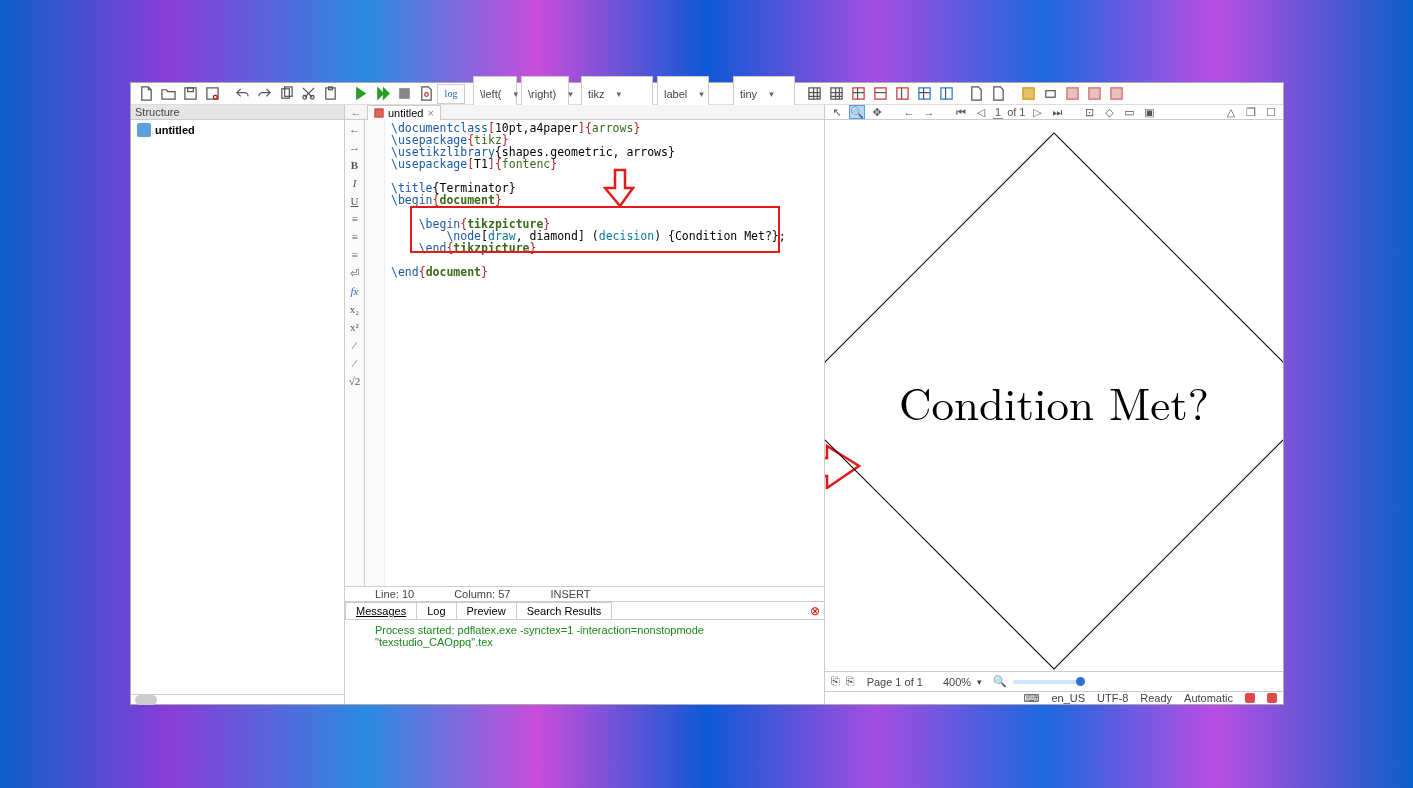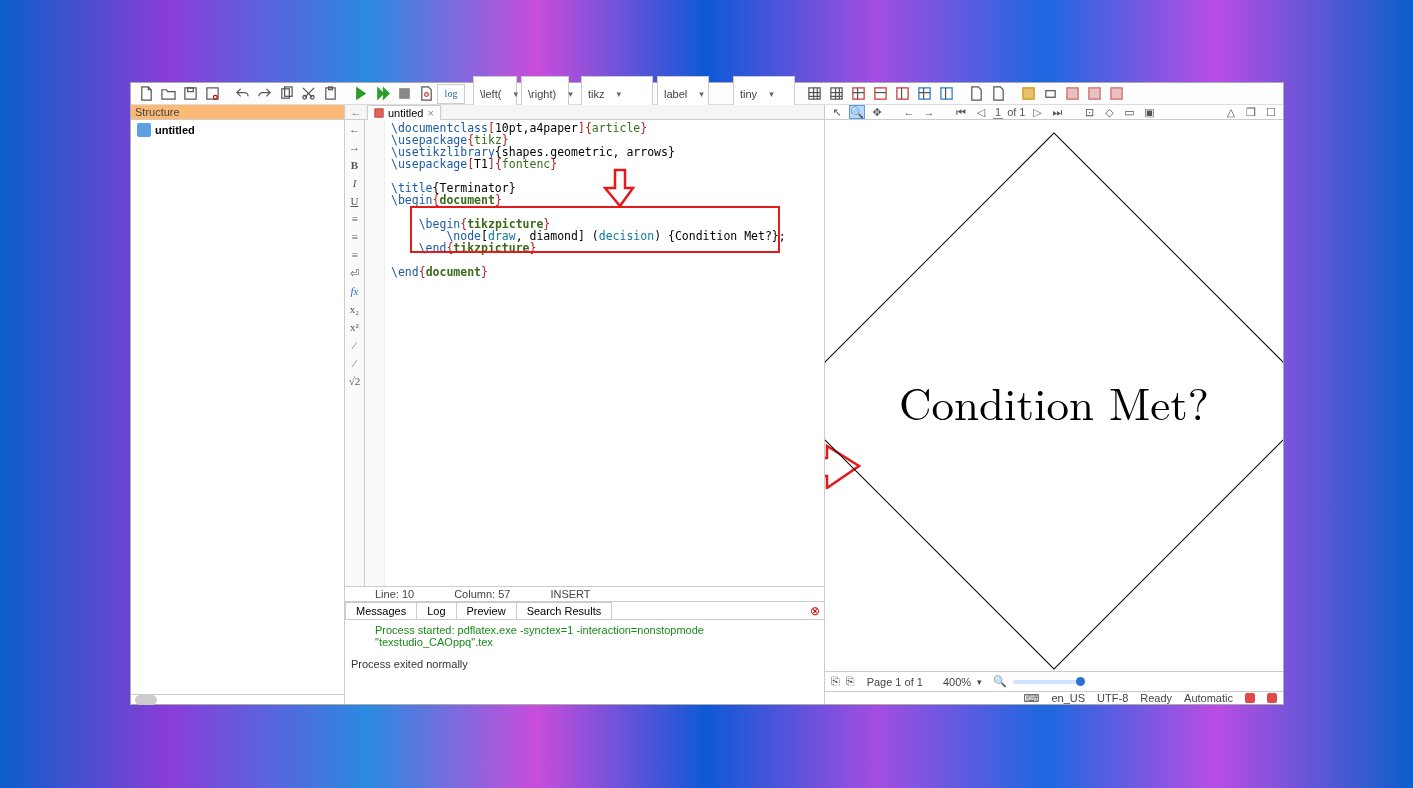--- a/index.html
+++ b/index.html
@@ -17,21 +17,21 @@
 
 .toolbar { height:22px; display:flex; align-items:center; gap:0; background:#fdfdfd; border-bottom:1px solid #ddd; padding:0 4px;}
 .tbtn { width:22px; height:20px; display:flex; align-items:center; justify-content:center; cursor:pointer; color:#555; }
 .tbtn svg{width:15px;height:15px;stroke:#555;stroke-width:1.3;fill:none;}
 .tsep{width:8px;}
 .dd{height:36px;border:1px solid #ccc;background:#fff;display:flex;align-items:center;padding:0 6px;gap:12px;font-size:11px;color:#444;}
 .dd .chev{font-size:9px;color:#666;}
 
 .body{display:flex;height:calc(100% - 22px);} 
 .structure{width:214px;border-right:1px solid #ccc;display:flex;flex-direction:column;}
-.structure .title{background:#fdba74;border-bottom:1px solid #ccc;padding:1px 4px;font-size:11px;color:#444;}
+.structure .title{background:#e5e5e5;border-bottom:1px solid #ccc;padding:1px 4px;font-size:11px;color:#444;}
 .structure .tree{padding:2px 4px;}
 .structure .tree .item{display:flex;align-items:center;gap:4px;font-size:11px;padding:1px 2px;}
 .structure .tree .item .fic{width:14px;height:14px;background:#5da0e0;border-radius:2px;}
 .structure .bottom{margin-top:auto;height:10px;border-top:1px solid #ccc;display:flex;align-items:center;}
 .structure .bottom .dot{width:22px;height:10px;background:#ccc;border-radius:5px;margin-left:4px;}
 
 .center{flex:1;display:flex;flex-direction:column;border-right:1px solid #ccc;}
 .tabbar{height:15px;display:flex;align-items:center;border-bottom:1px solid #ccc;background:#f5f5f5;}
 .tabbar .nav{width:22px;display:flex;justify-content:center;color:#777;}
 .tab{display:flex;align-items:center;gap:4px;background:#fff;border:1px solid #ccc;border-bottom:none;height:15px;padding:0 6px;font-size:11px;}
@@ -49,21 +49,21 @@
 .dbr{color:#b22222;}
 .name{color:#0a7aa0;}
 
 .hlbox{position:absolute;border:2.5px solid #e41a1a;left:25px;top:86px;width:370px;height:47px;pointer-events:none;}
 .hlarrow-down{position:absolute;left:218px;top:48px;pointer-events:none;}
 .hlline{position:absolute;left:25px;top:107px;width:370px;height:12px;background:#edf2fb;z-index:-1;}
 
 .statusline{height:15px;border-top:1px solid #ccc;display:flex;align-items:center;gap:40px;font-size:11px;color:#444;padding:0 30px;background:#fff;}
 .tabs2{height:18px;border-top:1px solid #ccc;display:flex;align-items:center;background:#fff;position:relative;}
 .tabs2 .t{padding:2px 10px;border:1px solid #ccc;border-bottom:none;font-size:11px;margin-right:-1px;}
-.tabs2 .t.active{background:#fff;}
+.tabs2 .t.active{background:#fff;text-decoration:underline;}
 .tabs2 .xclose{position:absolute;right:4px;color:#c00;font-size:12px;}
 .msgs{height:85px;border-top:1px solid #ccc;padding:4px 6px;font-size:11px;color:#333;overflow:hidden;}
 .msgs .ok{color:#1a8a1a;padding-left:24px;}
 
 .preview{width:458px;display:flex;flex-direction:column;}
 .pv-toolbar{height:15px;border-bottom:1px solid #ccc;display:flex;align-items:center;padding:0 4px;gap:4px;font-size:11px;color:#555;}
 .pv-toolbar .pvb{width:16px;height:14px;display:flex;align-items:center;justify-content:center;}
 .pv-toolbar .sel{background:#b7d7ff;border:1px solid #5a9ae0;}
 .pv-toolbar .spacer{flex:1;}
 .pv-canvas{flex:1;background:#fff;display:flex;align-items:center;justify-content:center;position:relative;overflow:hidden;}
@@ -304,21 +304,21 @@
           <div class="st" style="font-style:italic;color:#2a72d0">fx</div>
           <div class="st">x₂</div>
           <div class="st">x²</div>
           <div class="st">⁄</div>
           <div class="st">⁄</div>
           <div class="st">√2</div>
         </div>
         <div class="gutter"></div>
         <div class="code">
           <div class="hlline"></div>
-<div class="ln"><span class="kw">\documentclass</span><span class="dbr">[</span><span>10pt,a4paper</span><span class="dbr">]{</span><span class="br">article</span><span class="dbr">}</span></div>
+<div class="ln"><span class="kw">\documentclass</span><span class="dbr">[</span><span>10pt,a4paper</span><span class="dbr">]{</span><span class="br">arrows</span><span class="dbr">}</span></div>
 <div class="ln"><span class="kw">\usepackage</span><span class="dbr">{</span><span class="br">tikz</span><span class="dbr">}</span></div>
 <div class="ln"><span class="kw">\usetikzlibrary</span><span>{shapes.geometric, arrows}</span></div>
 <div class="ln"><span class="kw">\usepackage</span><span class="dbr">[</span><span>T1</span><span class="dbr">]{</span><span class="br">fontenc</span><span class="dbr">}</span></div>
 <div class="ln">&nbsp;</div>
 <div class="ln"><span class="kw">\title</span><span>{Terminator}</span></div>
 <div class="ln"><span class="kw">\begin</span><span class="dbr">{</span><b class="br">document</b><span class="dbr">}</span></div>
 <div class="ln">&nbsp;</div>
 <div class="ln"><span class="kw">    \begin</span><span class="dbr">{</span><b class="br">tikzpicture</b><span class="dbr">}</span></div>
 <div class="ln"><span class="kw">        \node</span><span>[</span><span class="name">draw</span><span>, diamond] (</span><span class="name">decision</span><span>) {Condition Met?};</span></div>
 <div class="ln"><span class="kw">    \end</span><span class="dbr">{</span><b class="br">tikzpicture</b><span class="dbr">}</span></div>
@@ -340,21 +340,20 @@
       <div class="tabs2">
         <div class="t active">Messages</div>
         <div class="t">Log</div>
         <div class="t">Preview</div>
         <div class="t">Search Results</div>
         <div class="xclose">⊗</div>
       </div>
       <div class="msgs">
         <div class="ok">Process started: pdflatex.exe -synctex=1 -interaction=nonstopmode "texstudio_CAOppq".tex</div>
         <div style="height:10px"></div>
-        <div>Process exited normally</div>
       </div>
     </div>
 
     <div class="preview">
       <div class="pv-toolbar">
         <div class="pvb">↖</div>
         <div class="pvb sel">🔍</div>
         <div class="pvb">✥</div>
         <div style="width:8px"></div>
         <div class="pvb">←</div>

